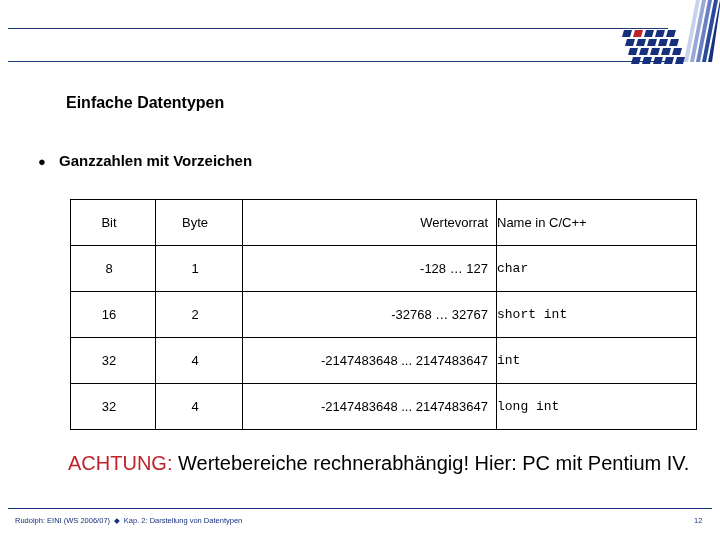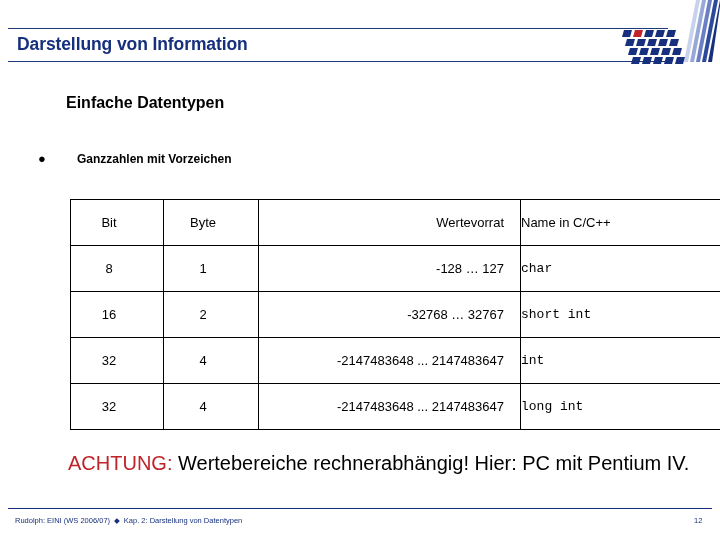--- a/index.html
+++ b/index.html
@@ -81,41 +81,41 @@
     display: flex;
     align-items: baseline;
   }
   .bullet-dot {
     width: 13px;
     font-size: 13px;
     line-height: 1;
     color: #000;
   }
   .bullet-text {
-    margin-left: 26px;
-    font-size: 12px;
+    margin-left: 8px;
+    font-size: 15px;
     font-weight: bold;
     color: #000;
     white-space: nowrap;
   }
 
   
   .data-table {
     position: absolute;
     left: 70px;
     top: 199px;
     width: 590px;
     border-collapse: collapse;
     table-layout: fixed;
   }
   .data-table td,
   .data-table th {
     border: 1.3px solid #000000;
     height: 45px;
-    padding: 0 16px 0 0;
+    padding: 0 8px 0 0;
     font-weight: normal;
     font-size: 13px;
     color: #000;
     vertical-align: middle;
     background: #ffffff;
   }
   .col-bit   { width: 76px;  text-align: center; }
   .col-byte  { width: 78px;  text-align: center; }
   .col-wert  { width: 245px; text-align: right; padding-left: 8px; }
   .col-name  { width: 191px; text-align: left; padding-left: 8px; }
@@ -168,21 +168,20 @@
     font-size: 7.5px;
     color: #16307d;
     margin-left: 48px;
   }
 </style>
 </head>
 <body>
 
 <div class="slide-header">
   <div class="header-rule-top"></div>
-  <div class="header-title">Darstellung von Information</div>
   <div class="header-rule-bottom"></div>
 
   <div class="logo">
     <svg width="108" height="66" viewBox="0 0 108 66" xmlns="http://www.w3.org/2000/svg">
 
       <g>
         <polygon points="70,66 82,0 90,0 78,66" fill="#ffffff"></polygon>
         <polygon points="72,62 84,0 88,0 76,62" fill="#c8d2ec"></polygon>
         <polygon points="78,62 90,0 94,0 82,62" fill="#98a9d8"></polygon>
         <polygon points="84,62 96,0 100,0 88,62" fill="#6b80c4"></polygon>

